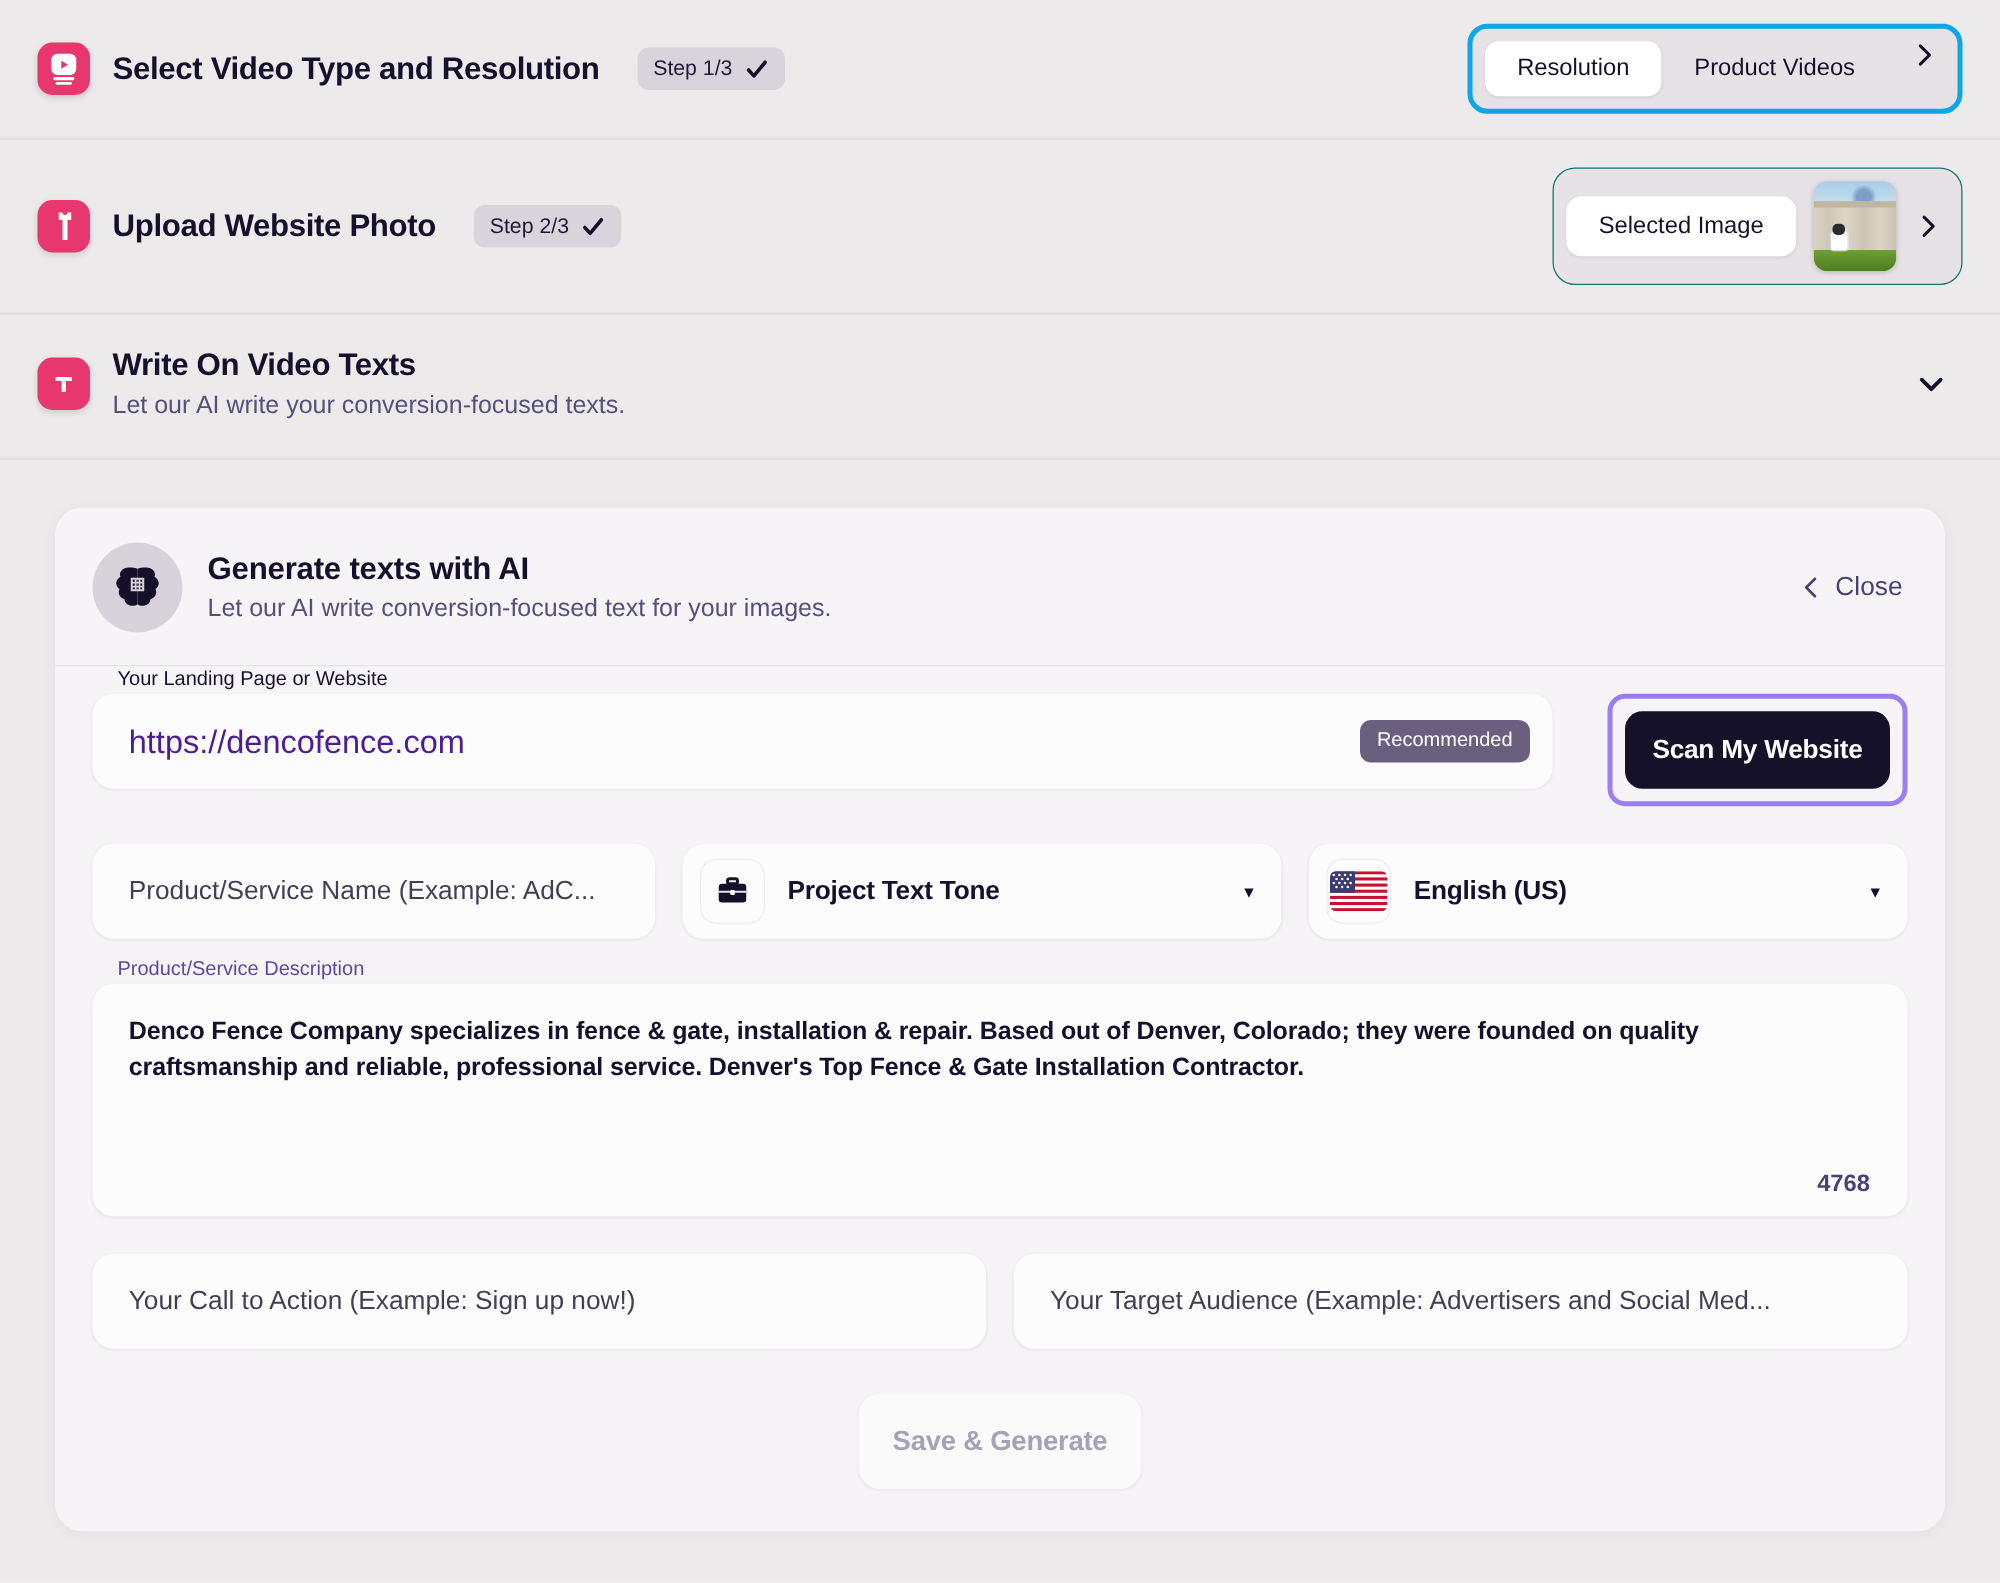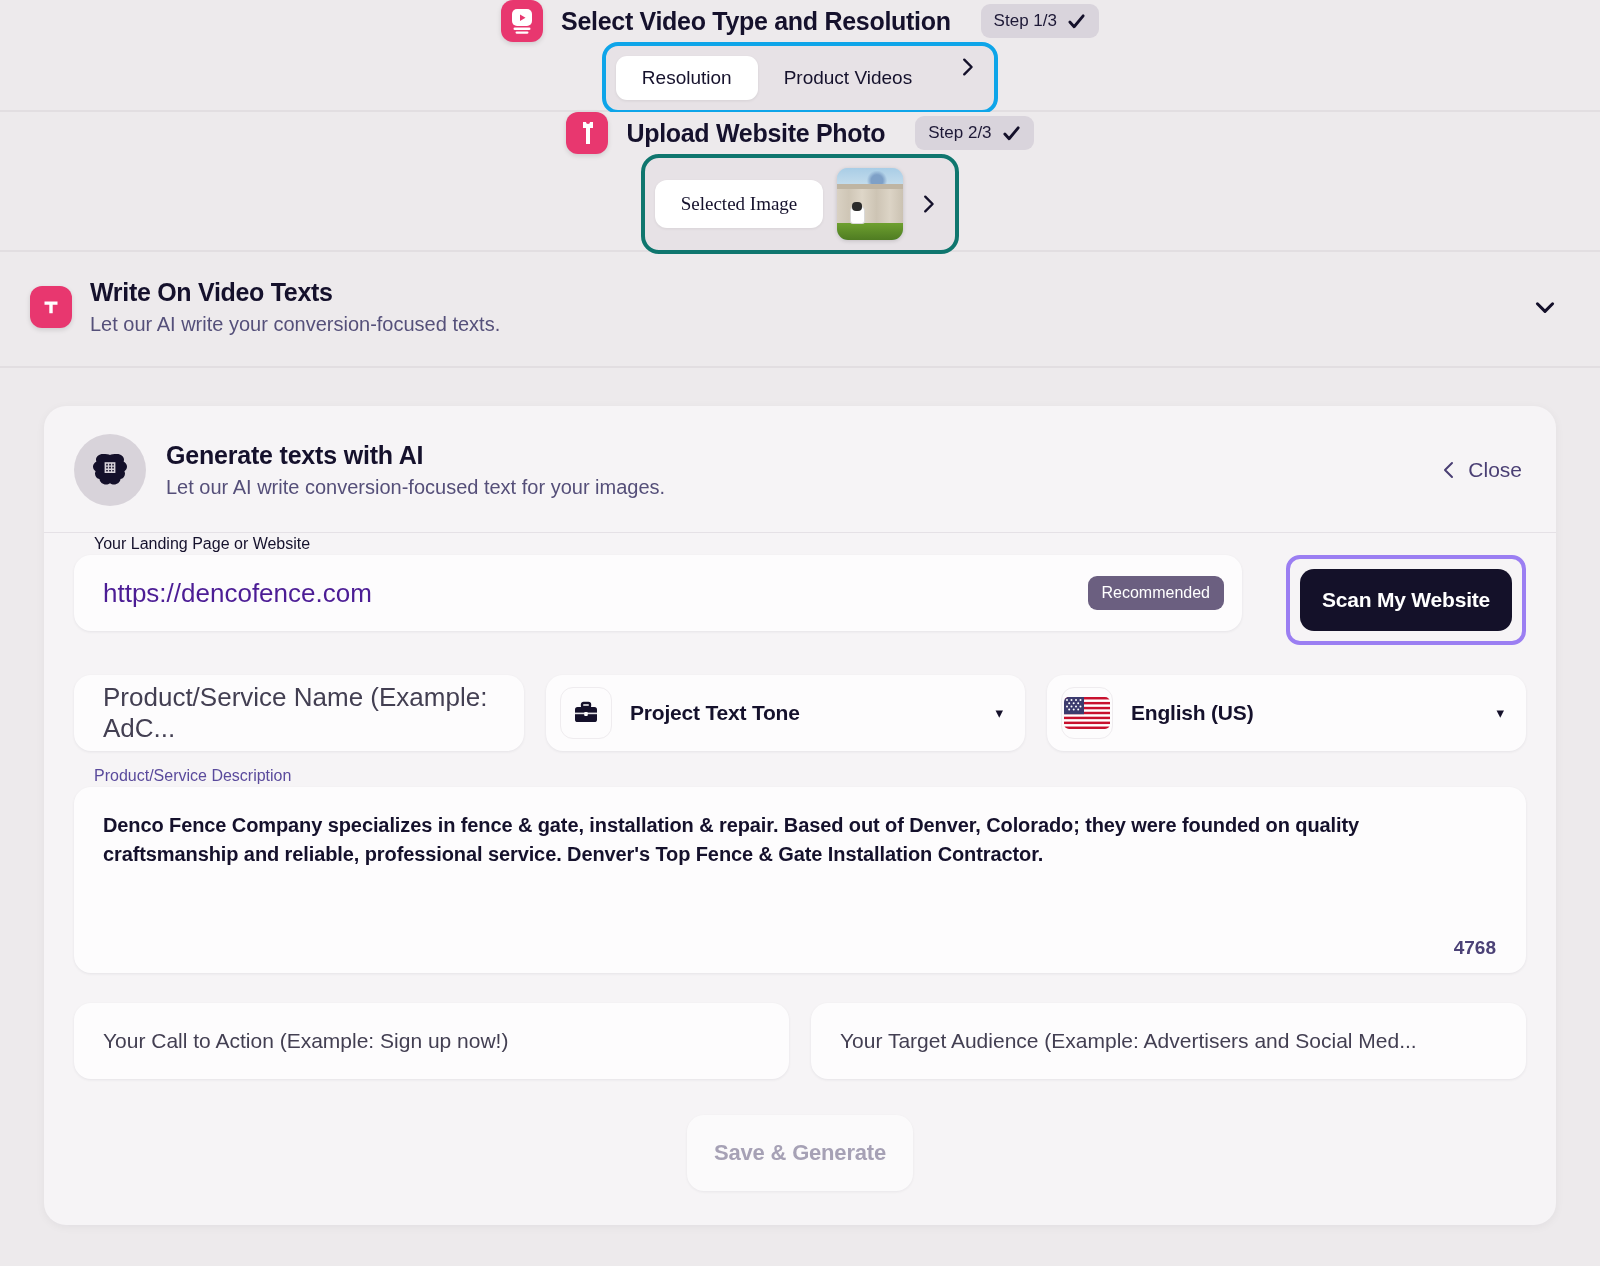--- a/index.html
+++ b/index.html
@@ -12,21 +12,20 @@
   }
   .page { position: relative; width: 1600px; height: 1266px; background: #edeaec; }
 
   
   .step-row {
     position: relative;
     display: flex; align-items: center; justify-content: space-between;
     background: #edeaec;
     padding: 0 30px 0 30px;
     border-bottom: 2px solid #e2dee1;
-    flex-direction: column;
   }
   .step-row.r1 { height: 112px; }
   .step-row.r2 { height: 140px; }
 
   .step-left { display: flex; align-items: center; gap: 18px; }
 
   .app-icon {
     width: 42px; height: 42px; border-radius: 12px;
     background: #e8376f;
     display: flex; align-items: center; justify-content: center;
@@ -65,24 +64,23 @@
     padding: 11px 26px; border-radius: 11px;
     white-space: nowrap;
   }
   .seg-item.active { background: #ffffff; box-shadow: 0 1px 3px rgba(0,0,0,.08); }
   .chev-right { width: 22px; height: 22px; flex: none; }
 
   
   .sel-wrap {
     display: flex; align-items: center; gap: 14px;
     background: #e7e2e6;
-    border: 4px solid #0f766e;
+    border: 1px solid #0f766e;
     border-radius: 18px;
     padding: 10px 16px 10px 10px;
-    font-family: Liberation Serif, serif;
   }
   .sel-pill {
     background: #fff; border-radius: 12px;
     padding: 13px 26px; font-size: 19px; font-weight: 500; color: #15112c;
     box-shadow: 0 1px 3px rgba(0,0,0,.07);
     white-space: nowrap;
   }
   .thumb {
     width: 66px; height: 72px; border-radius: 11px; overflow: hidden;
     flex: none; position: relative;
@@ -172,21 +170,21 @@
   }
   .scan-btn {
     width: 212px; height: 62px; border-radius: 14px;
     background: #141129; color: #fff;
     display: flex; align-items: center; justify-content: center;
     font-size: 21px; font-weight: 700; letter-spacing: -.2px;
   }
 
   .row2 { margin-top: 30px; }
   .f-name { width: 450px; height: 76px; display: flex; align-items: center; padding: 0 29px; }
-  .f-name span { font-size: 26px; color: #433f52; }
+  .f-name span { font-size: 21px; color: #433f52; }
 
   .f-select {
     flex: 1 1 0; height: 76px;
     display: flex; align-items: center; padding: 0 22px 0 14px; gap: 18px;
   }
   .sel-icon {
     width: 52px; height: 52px; border-radius: 13px;
     background: #fdfcfd; border: 1px solid #efecef;
     display: flex; align-items: center; justify-content: center; flex: none;
   }

